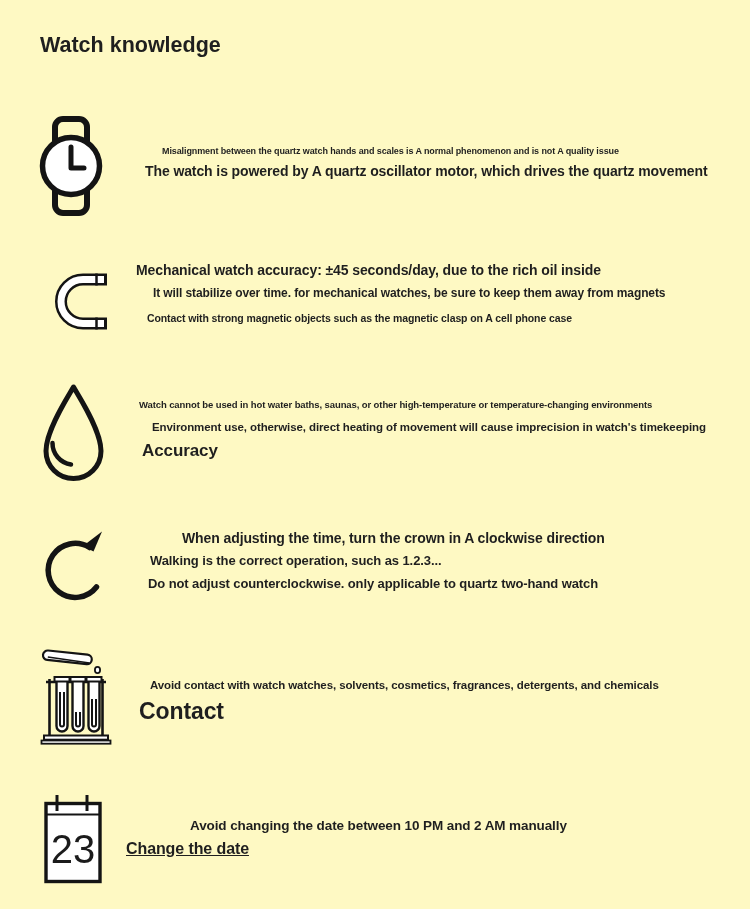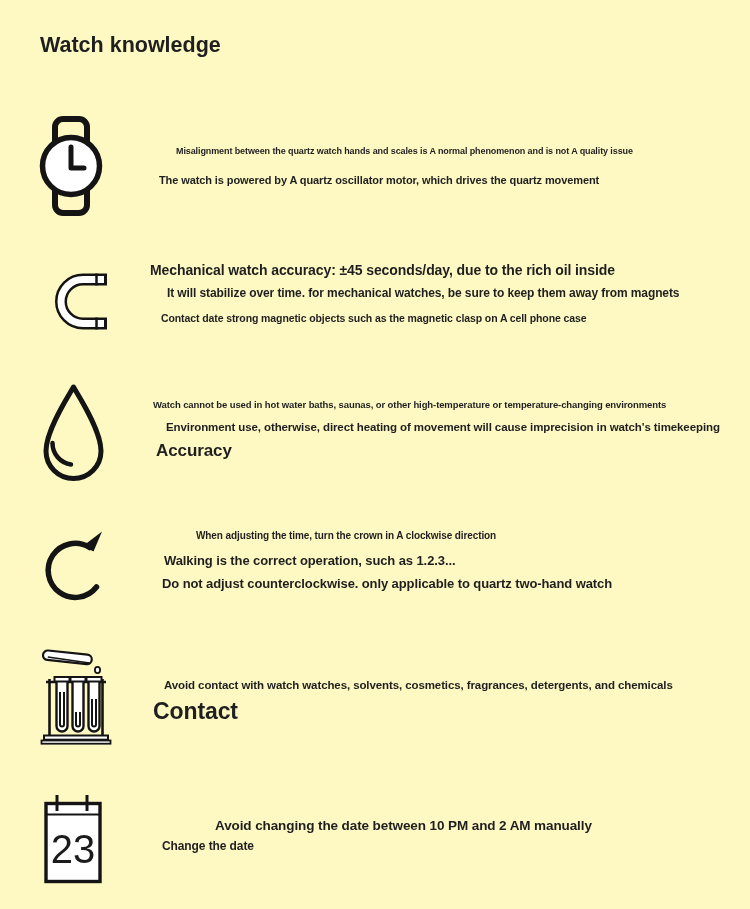--- a/index.html
+++ b/index.html
@@ -1,56 +1,56 @@
 <!DOCTYPE html>
 <html><head>
 <meta charset="utf-8">
 <style>
   html,body { margin:0; padding:0; background:#ffffff; }
   .canvas {
     position:relative; width:750px; height:909px; background:#fef9c3;
     font-family:"Liberation Sans", sans-serif; color:#1f1f1f; overflow:hidden;
   }
-  .line { position:absolute; white-space:nowrap; font-weight:700; letter-spacing:-0.1px; line-height:1.15;margin-left:14px; }
+  .line { position:absolute; white-space:nowrap; font-weight:700; letter-spacing:-0.1px; line-height:1.15; }
   .icon { position:absolute; display:block; }
 
   .page-title { position:absolute; left:40px; top:33px; font-size:21.5px; font-weight:700; letter-spacing:0; }
 
   
   .icon-watch   { left:39px;  top:116px; width:64px; height:100px; }
   .s1-l1 { left:162px; top:146px; font-size:9px;   }
-  .s1-l2 { left:145px; top:174px; font-size:11px; }
+  .s1-l2 { left:145px; top:163px; font-size:14px; }
 
   
   .icon-magnet  { left:55px;  top:268px; width:52px; height:67px; }
   .s2-l1 { left:136px; top:262px; font-size:14px;   }
   .s2-l2 { left:153px; top:287px; font-size:12px;   }
   .s2-l3 { left:147px; top:312px; font-size:10.5px; font-weight:600; }
 
   
   .icon-drop    { left:40px;  top:383px; width:67px; height:100px; }
   .s3-l1 { left:139px; top:400px; font-size:9.5px;  font-weight:600; }
   .s3-l2 { left:152px; top:421px; font-size:11.5px; }
   .s3-l3 { left:142px; top:441px; font-size:17px;   }
 
   
   .icon-arrow   { left:42px;  top:527px; width:66px; height:84px; }
-  .s4-l1 { left:182px; top:530px; font-size:10px; }
+  .s4-l1 { left:182px; top:530px; font-size:14px; }
   .s4-l2 { left:150px; top:554px; font-size:13px;   }
   .s4-l3 { left:148px; top:577px; font-size:13px;   }
 
   
   .icon-tubes   { left:40px;  top:645px; width:72px; height:100px; }
   .s5-l1 { left:150px; top:679px; font-size:11.5px; }
   .s5-l2 { left:139px; top:698px; font-size:23px;   }
 
   
   .icon-calendar{ left:42px;  top:793px; width:62px; height:92px; }
-  .s6-l1 { left:201px; top:818px; font-size:13.5px; }
-  .s6-l2 { left:148px; top:840px; font-size:12px;   }
+  .s6-l1 { left:190px; top:818px; font-size:13.5px; }
+  .s6-l2 { left:126px; top:840px; font-size:16px;text-decoration:underline;   }
 </style>
 </head>
 <body>
 
 <div class="canvas">
 
   <h1 class="page-title line" style="margin:0;">Watch knowledge</h1>
 
   <div>
     <svg class="icon icon-watch" viewBox="0 0 64 100" aria-hidden="true">
@@ -64,21 +64,21 @@
 
   <div>
     <svg class="icon icon-magnet" viewBox="0 0 52 67" aria-hidden="true">
       <path d="M52 11.5 H28 A22 22 0 0 0 28 55.5 H52" fill="none" stroke="#141414" stroke-width="12"></path>
       <path d="M49 11.5 H28 A22 22 0 0 0 28 55.5 H49" fill="none" stroke="#ffffff" stroke-width="7"></path>
       <line x1="41.5" y1="5.5" x2="41.5" y2="17.5" stroke="#141414" stroke-width="2.5"></line>
       <line x1="41.5" y1="49.5" x2="41.5" y2="61.5" stroke="#141414" stroke-width="2.5"></line>
     </svg>
     <div class="line s2-l1">Mechanical watch accuracy: ±45 seconds/day, due to the rich oil inside</div>
     <div class="line s2-l2">It will stabilize over time. for mechanical watches, be sure to keep them away from magnets</div>
-    <div class="line s2-l3">Contact date strong magnetic objects such as the magnetic clasp on A cell phone case</div>
+    <div class="line s2-l3">Contact with strong magnetic objects such as the magnetic clasp on A cell phone case</div>
   </div>
 
   <div>
     <svg class="icon icon-drop" viewBox="0 0 67 100" aria-hidden="true">
       <path d="M33.5 4 C28.5 13 6 47 6 68 A27.5 27.5 0 0 0 61 68 C61 47 38.5 13 33.5 4 Z" fill="none" stroke="#141414" stroke-width="5" stroke-linejoin="round"></path>
       <path d="M12.5 60 A21.5 21.5 0 0 0 31 81.5" fill="none" stroke="#141414" stroke-width="4.5" stroke-linecap="round"></path>
     </svg>
     <div class="line s3-l1">Watch cannot be used in hot water baths, saunas, or other high-temperature or temperature-changing environments</div>
     <div class="line s3-l2">Environment use, otherwise, direct heating of movement will cause imprecision in watch's timekeeping</div>
     <div class="line s3-l3">Accuracy</div>

